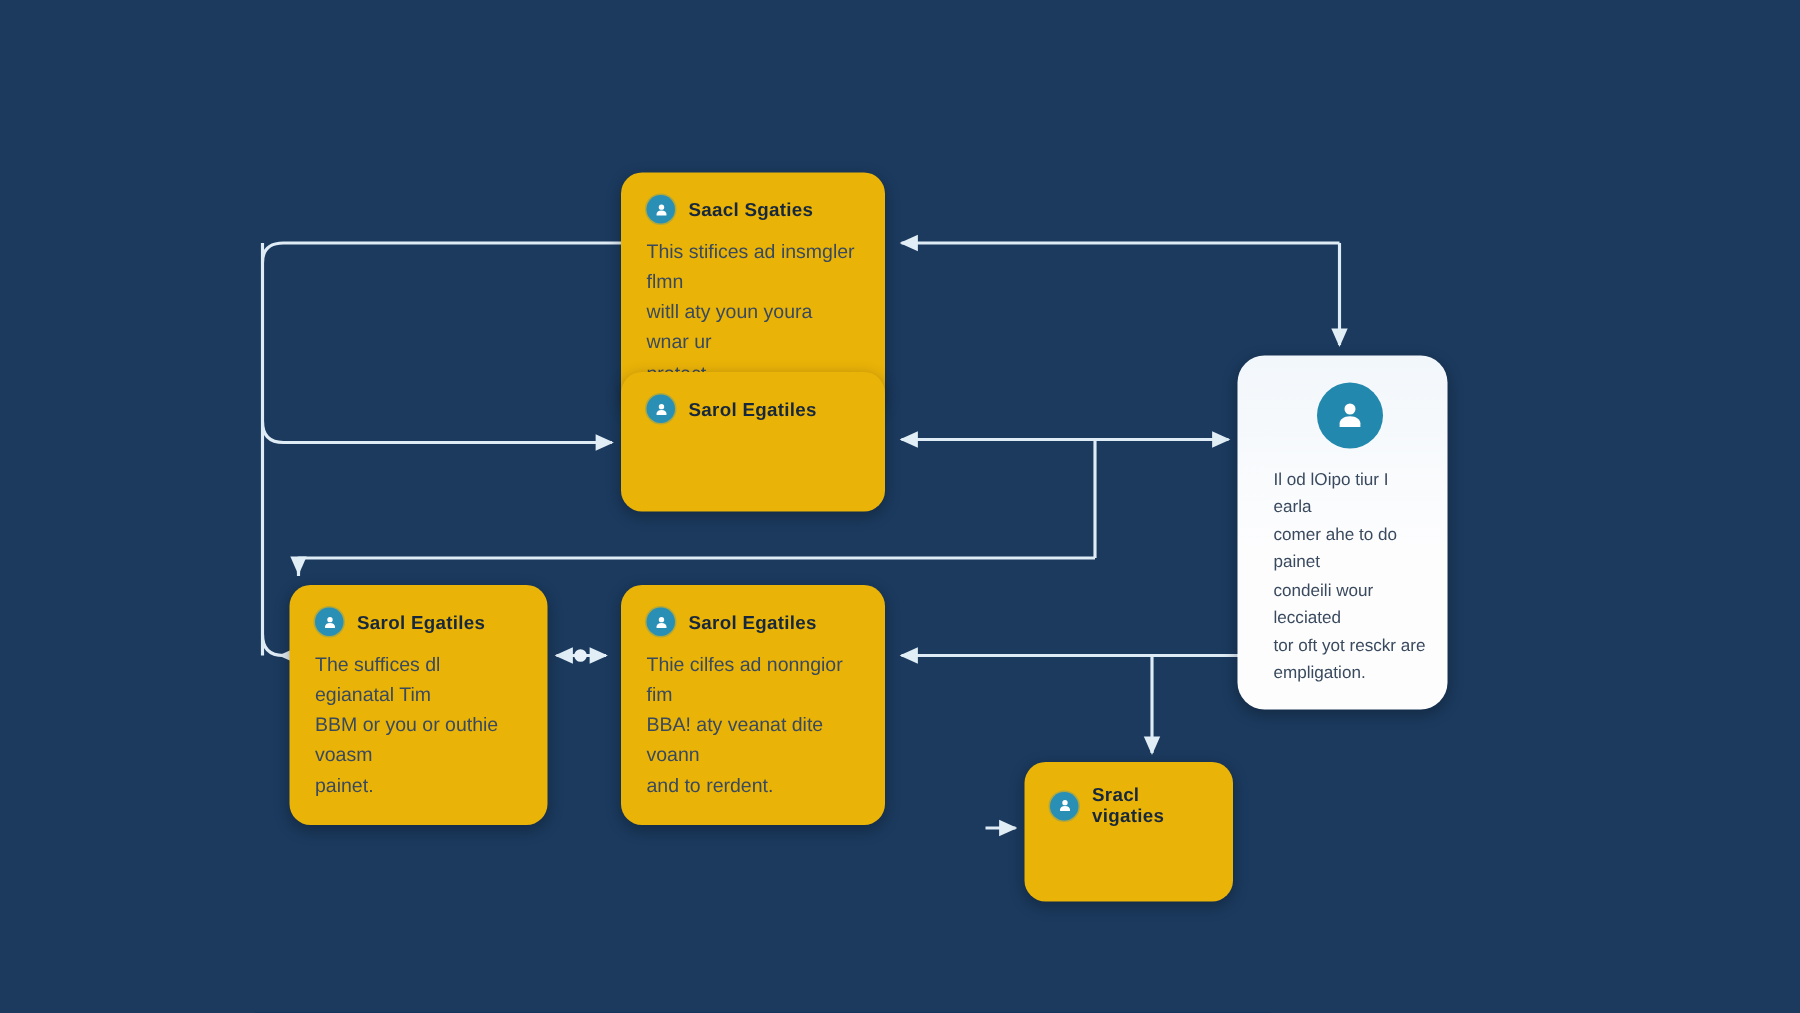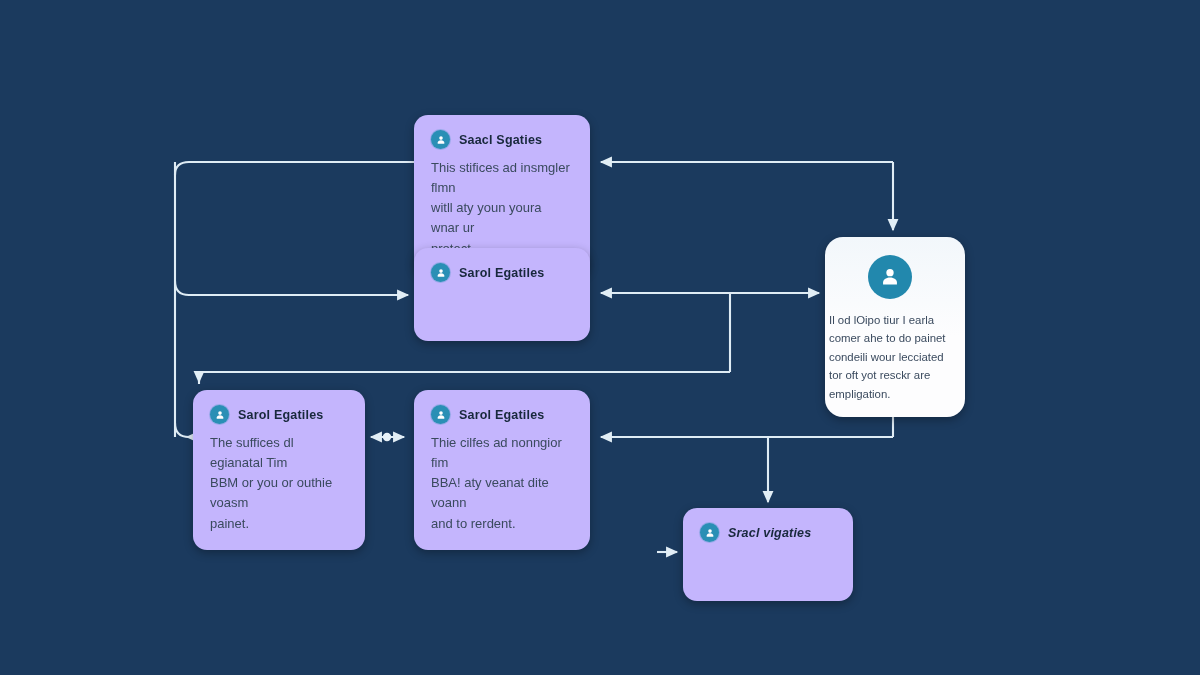--- a/index.html
+++ b/index.html
@@ -21,21 +21,21 @@
     left: 0;
     top: 0;
     width: 1200px;
     height: 675px;
     pointer-events: none;
   }
 
   .node {
     position: absolute;
     box-sizing: border-box;
-    background: #c4b5fd;
+    background: #eab308;
     border-radius: 14px;
     box-shadow: 0 3px 10px rgba(0,0,0,0.30);
     padding: 15px 20px 16px 17px;
   }
   .node.tinted {
     background: linear-gradient(180deg, #f2f7fb 0%, #fdfdfe 55%);
     border-radius: 18px;
   }
 
   .node-head {
@@ -158,21 +158,21 @@
       <span class="icon-badge">
         <svg width="12" height="12" viewBox="0 0 24 24" fill="#ffffff">
           <circle cx="12" cy="8.2" r="3.6"></circle>
           <path d="M12 12.6c-4 0-6.6 2.3-6.6 4.6v2.2h13.2v-2.2c0-2.3-2.6-4.6-6.6-4.6z"></path>
         </svg>
       </span>
       <span class="node-title">Sarol Egatiles</span>
     </div>
   </div>
 
-  <div class="node tinted" style="left:825px; top:237px; width:140px; min-height:140px; padding:14px 14px 14px 4px;">
+  <div class="node tinted" style="left:825px; top:237px; width:140px; min-height:140px; padding:14px 14px 14px 24px;">
     <div class="icon-big-wrap">
       <span class="icon-big">
         <svg width="26" height="26" viewBox="0 0 24 24" fill="#ffffff">
           <circle cx="12" cy="8" r="3.4"></circle>
           <path d="M12 12.4c-3.9 0-6.4 2.2-6.4 4.4v2.2h12.8v-2.2c0-2.2-2.5-4.4-6.4-4.4z"></path>
         </svg>
       </span>
     </div>
     <div class="node-body centered-under-icon">Il od lOipo tiur I earla
 comer ahe to do painet
@@ -204,21 +204,21 @@
           <path d="M12 12.6c-4 0-6.6 2.3-6.6 4.6v2.2h13.2v-2.2c0-2.3-2.6-4.6-6.6-4.6z"></path>
         </svg>
       </span>
       <span class="node-title">Sarol Egatiles</span>
     </div>
     <div class="node-body">The suffices dl egianatal Tim
 BBM or you or outhie voasm
 painet.</div>
   </div>
 
-  <div class="node" style="left:683px; top:508px; width:170px; min-height:93px;font-style:italic;">
+  <div class="node" style="left:683px; top:508px; width:139px; min-height:93px;">
     <div class="node-head">
       <span class="icon-badge">
         <svg width="12" height="12" viewBox="0 0 24 24" fill="#ffffff">
           <circle cx="12" cy="8.2" r="3.6"></circle>
           <path d="M12 12.6c-4 0-6.6 2.3-6.6 4.6v2.2h13.2v-2.2c0-2.3-2.6-4.6-6.6-4.6z"></path>
         </svg>
       </span>
       <span class="node-title">Sracl vigaties</span>
     </div>
   </div>

